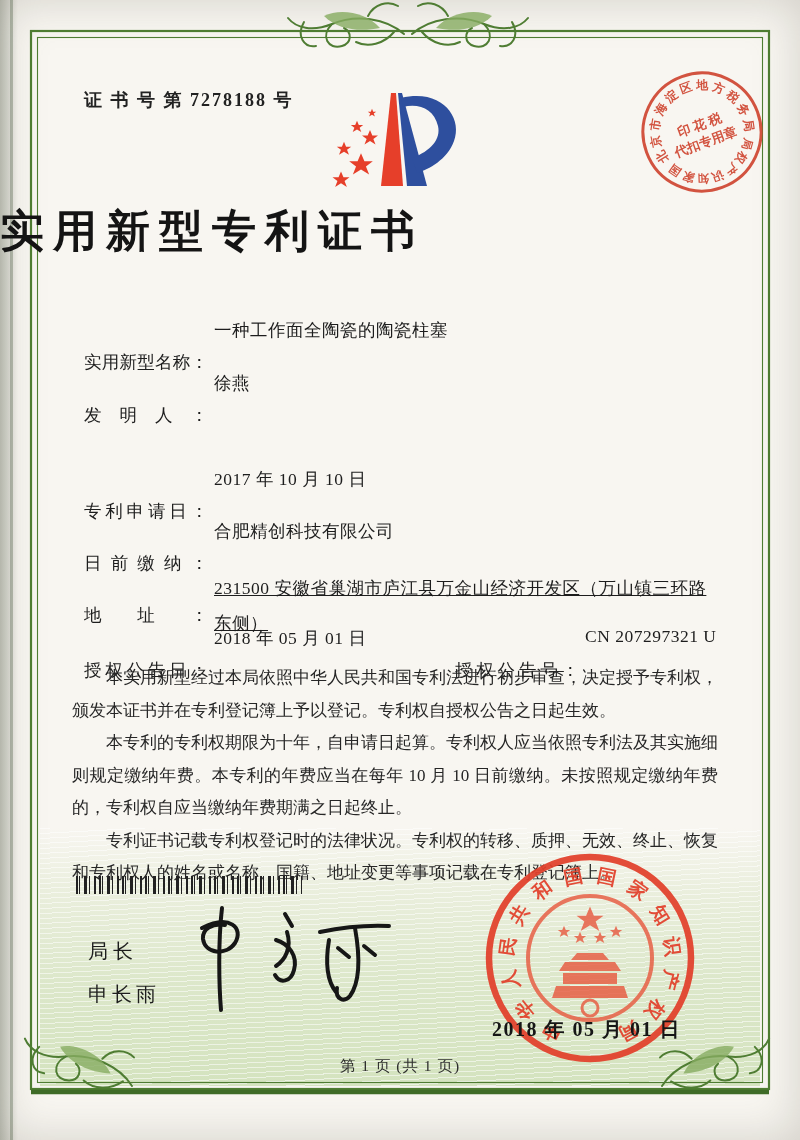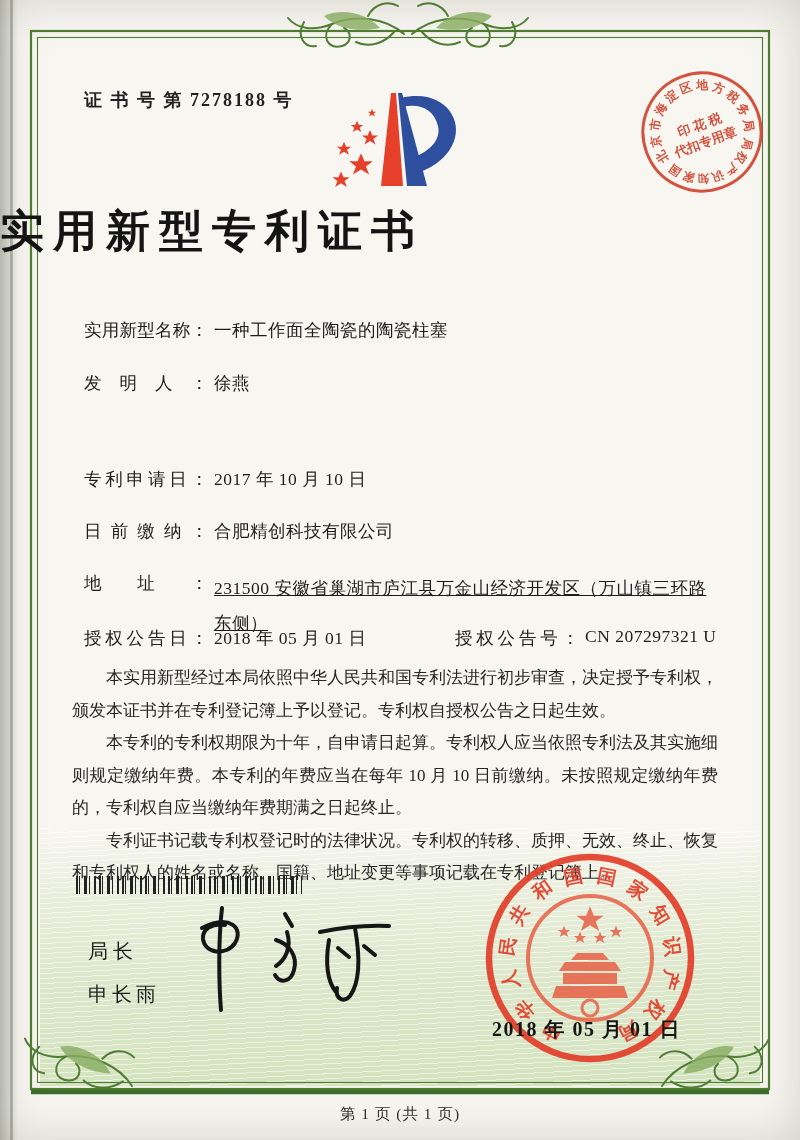--- a/index.html
+++ b/index.html
@@ -11,21 +11,21 @@
   .edge-spine{position:absolute;left:10px;top:0;bottom:0;width:3px;background:rgba(55,75,45,.30);}
   .green-zone{position:absolute;left:40px;top:828px;width:720px;height:258px;
          background:
            repeating-linear-gradient(177deg,rgba(255,255,255,.55) 0 1px,rgba(255,255,255,0) 1px 5px),
            linear-gradient(180deg,rgba(224,233,206,0) 0,rgba(224,233,206,.55) 60px,rgba(216,229,196,.85) 150px,rgba(210,226,188,.95) 100%);}
   svg.frame{position:absolute;left:0;top:0;}
   .cert-no{position:absolute;left:84px;top:88px;font-size:18px;letter-spacing:2px;color:#222;font-weight:bold;}
   .title{position:absolute;left:0;top:202px;width:100%;margin:0;text-align:left;
          font-size:44px;font-weight:700;letter-spacing:9px;color:#141414;}
   .field-row{position:absolute;left:84px;font-size:17.5px;color:#1d1d1d;}
-  .flabel{display:inline-block;width:124px;text-align:justify;text-align-last:justify;vertical-align:top;}
+  .flabel{display:inline-block;width:124px;text-align:justify;text-align-last:justify;vertical-align:top;margin-top:32px;}
   .fvalue{display:inline-block;margin-left:6px;vertical-align:top;letter-spacing:.5px;}
   .fvalue.wrap{width:502px;line-height:35px;text-decoration:underline;}
   .grant-right{position:absolute;left:371px;top:0;}
   .body-text{position:absolute;left:72px;top:662px;width:646px;font-size:17px;line-height:32.5px;
          text-align:justify;color:#262626;}
   .body-text p{margin:0;text-indent:2em;}
   .barcode{position:absolute;left:76px;top:876px;width:226px;height:18px;
          background:repeating-linear-gradient(90deg,#222 0 2px,transparent 2px 3px,#222 3px 4px,
            transparent 4px 8px,#222 8px 11px,transparent 11px 13px,#222 13px 14px,transparent 14px 18px,
            #222 18px 20px,transparent 20px 23px);}
@@ -33,21 +33,21 @@
          font-size:20px;color:#1d1d1d;letter-spacing:5px;}
   .director-title{top:938px;font-family:Liberation Mono, monospace;}
   .director-name{top:981px;letter-spacing:4px;text-align:center;}
   svg.signature{position:absolute;left:188px;top:898px;}
   svg.logo{position:absolute;left:330px;top:86px;}
   svg.tax-stamp{position:absolute;left:626px;top:56px;opacity:.92;}
   svg.seal{position:absolute;left:478px;top:846px;opacity:.93;}
   .seal-date{position:absolute;left:492px;top:1016px;font-size:20px;font-weight:600;
          letter-spacing:1.5px;color:#161616;}
   .footer{position:absolute;left:0;top:1056px;width:100%;text-align:center;font-size:15.5px;
-         letter-spacing:1px;color:#2e2e2e;margin-top:48px;}
+         letter-spacing:1px;color:#2e2e2e;}
   svg text.ring{font-family:"Liberation Serif","DejaVu Serif",serif;font-weight:600;}
   svg text.stamp-center{font-family:"Liberation Serif","DejaVu Serif",serif;font-weight:700;}
 </style>
 </head>
 <body>
 
 <div class="sheet">
 
   <div class="edge-left"></div>
   <div class="edge-spine"></div>

